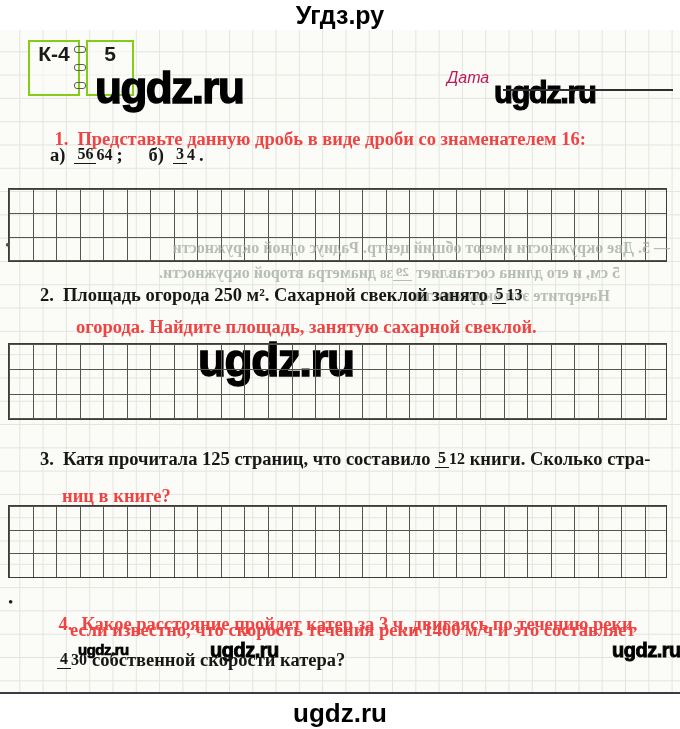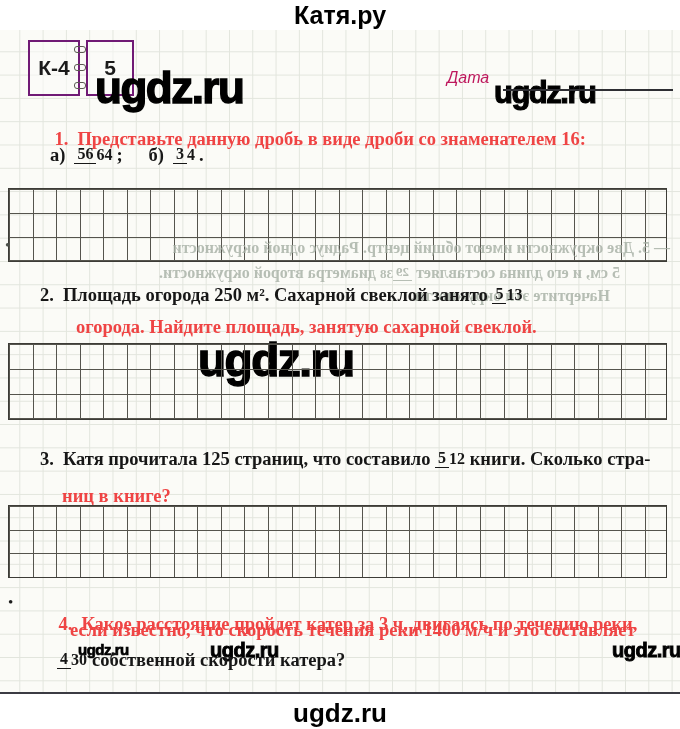--- a/index.html
+++ b/index.html
@@ -11,21 +11,21 @@
     background-color:#fbfbf7;
     background-image:linear-gradient(to right,#e2e5dd 1px,transparent 1px),
                      linear-gradient(to bottom,#e2e5dd 1px,transparent 1px);
     background-size:23.3px 23.3px;background-position:-4px -2px;}
 
   #site-header{position:absolute;left:0;top:1px;width:680px;text-align:center;
     font-family:"Liberation Sans",sans-serif;font-weight:bold;font-size:25px;color:#000;}
   #footer-brand{position:absolute;left:0;top:698px;width:680px;text-align:center;
     font-family:"Liberation Sans",sans-serif;font-weight:bold;font-size:26px;color:#000;}
 
-  .box{position:absolute;border:2px solid #701a75;display:flex;align-items:center;justify-content:center;
+  .box{position:absolute;border:2px solid #84cc16;display:flex;justify-content:center;
     font-family:"Liberation Sans",sans-serif;font-weight:bold;font-size:21px;color:#1b1b1b;
     background:rgba(252,252,249,.55);}
   #k4-box{left:28px;top:40px;width:48px;height:52px;}
   #variant-box{left:86px;top:40px;width:44px;height:52px;}
   #perf{position:absolute;left:74px;top:46px;width:12px;display:flex;flex-direction:column;gap:11px;}
   #perf i{display:block;height:5px;border:1px solid #5b5a52;border-radius:3px;}
 
   .wm{position:absolute;font-family:"Liberation Sans",sans-serif;font-weight:bold;color:#000;
     letter-spacing:-1.5px;line-height:1;-webkit-text-stroke:1.4px #000;}
   #wm-top-left{left:95px;top:66px;font-size:44px;}
@@ -69,21 +69,21 @@
   #bullet-margin{left:5px;top:237px;color:#4d514b;}
   #bullet-p4{left:8px;top:594px;color:#1d1d1d;}
 
   #page-edge{position:absolute;left:0;top:692px;width:680px;height:2px;background:#3b3b43;}
 </style>
 </head>
 <body>
 
 <div id="stage">
 
-  <div id="site-header">Катя.ру</div>
+  <div id="site-header">Угдз.ру</div>
 
   <div id="paper"></div>
 
   <div id="k4-box" class="box">
     <span>К-4</span>
   </div>
   <div id="perf">
       <i></i>
       <i></i>
       <i></i>

